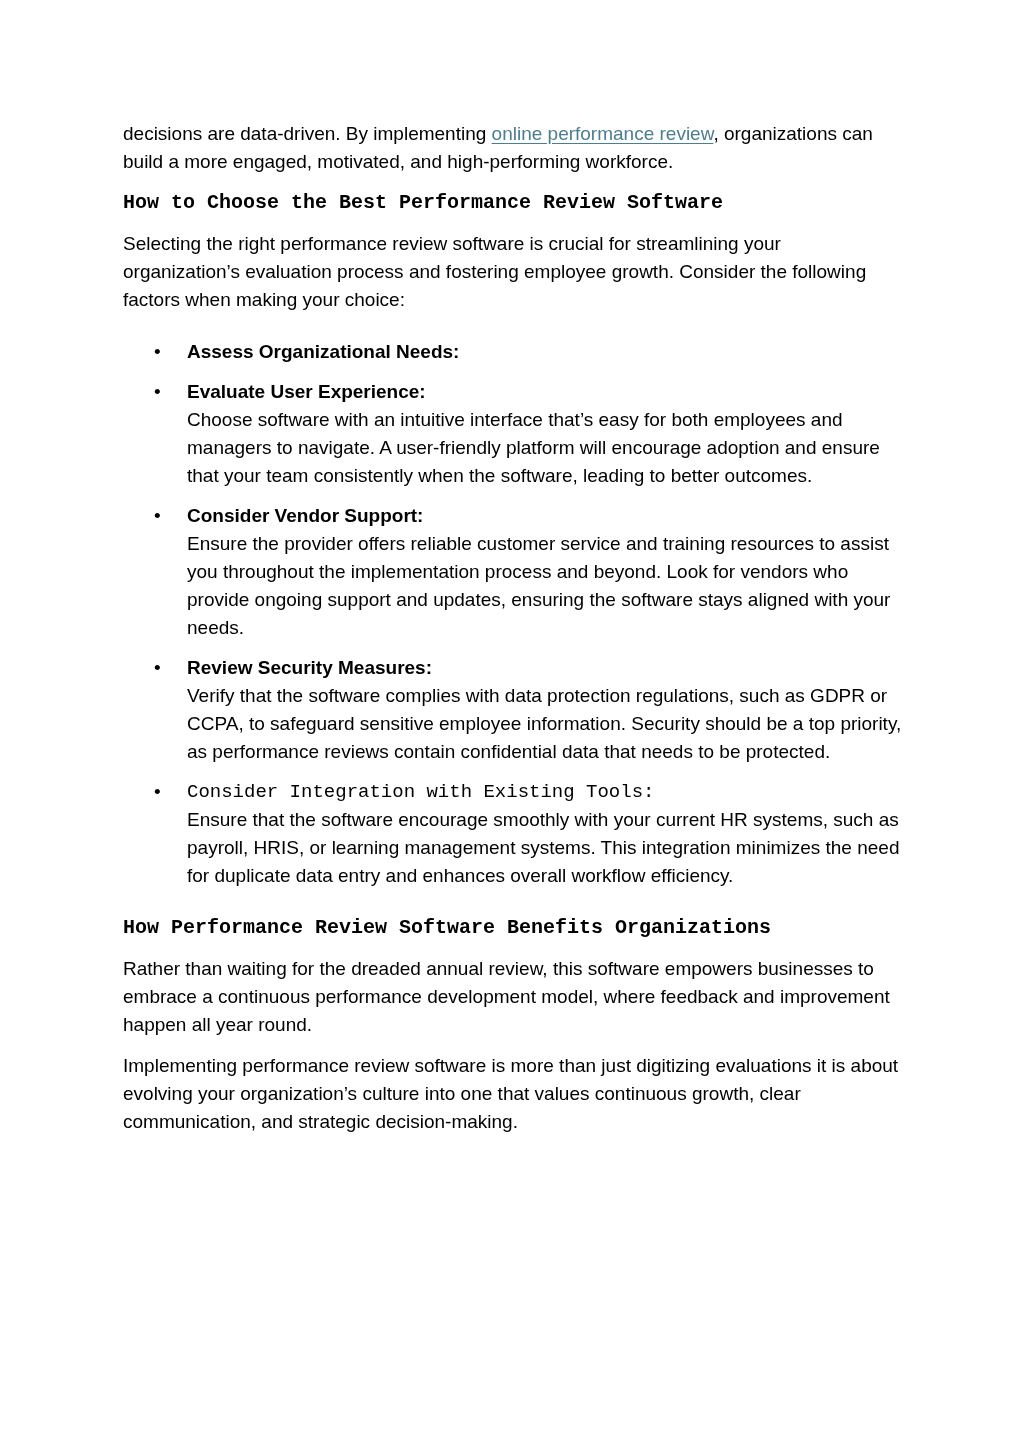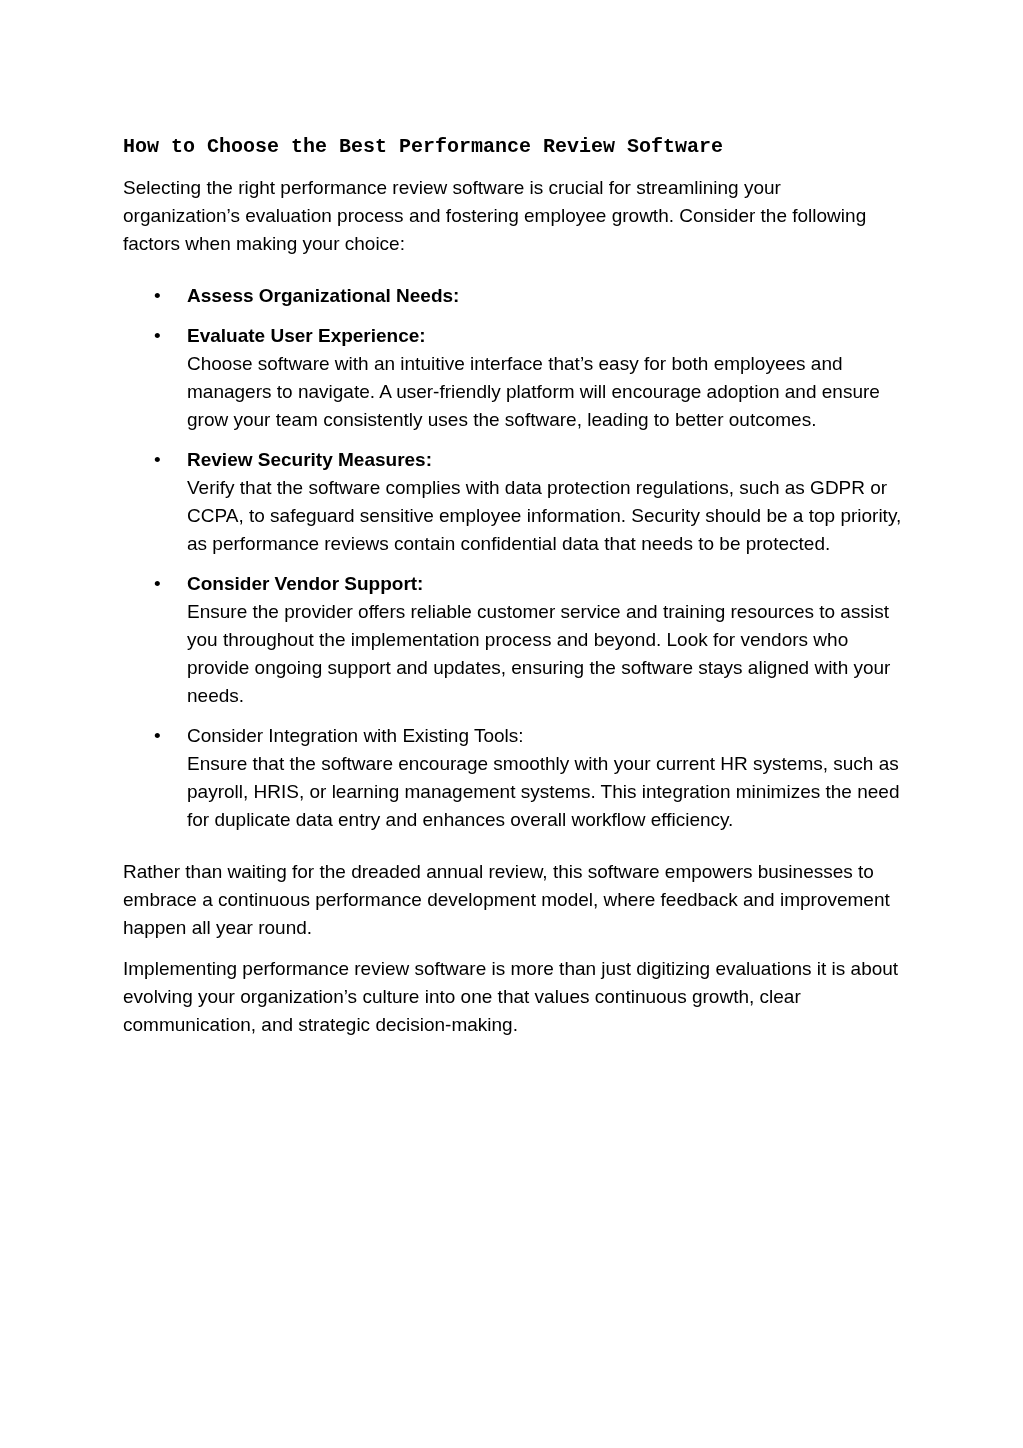--- a/index.html
+++ b/index.html
@@ -65,57 +65,60 @@
     font-size: 19px;
     line-height: 28px;
     color: #000000;
   }
   .bullet-title {
     display: block;
     font-weight: 700;
   }
   .bullet-title.normal {
     font-weight: 400;
+    font-family: Liberation Mono, monospace;
   }
   .bullet-text {
     display: block;
   }
 </style>
 </head>
 <body>
 
 <div class="page">
   <div class="content">
 
+    <p><span>decisions are data-driven. By implementing </span><a href="#" class="doc-link">online performance review</a><span>, organizations can build a more engaged, motivated, and high-performing workforce.</span></p>
 
     <h3>How to Choose the Best Performance Review Software</h3>
 
     <p>Selecting the right performance review software is crucial for streamlining your organization’s evaluation process and fostering employee growth. Consider the following factors when making your choice:</p>
 
     <ul class="doc-list">
       <li>
         <span class="bullet-title">Assess Organizational Needs:</span>
       </li>
       <li>
         <span class="bullet-title">Evaluate User Experience:</span>
-        <span class="bullet-text">Choose software with an intuitive interface that’s easy for both employees and managers to navigate. A user-friendly platform will encourage adoption and ensure grow your team consistently uses the software, leading to better outcomes.</span>
+        <span class="bullet-text">Choose software with an intuitive interface that’s easy for both employees and managers to navigate. A user-friendly platform will encourage adoption and ensure that your team consistently when the software, leading to better outcomes.</span>
+      </li>
+      <li>
+        <span class="bullet-title">Consider Vendor Support:</span>
+        <span class="bullet-text">Ensure the provider offers reliable customer service and training resources to assist you throughout the implementation process and beyond. Look for vendors who provide ongoing support and updates, ensuring the software stays aligned with your needs.</span>
       </li>
       <li>
         <span class="bullet-title">Review Security Measures:</span>
         <span class="bullet-text">Verify that the software complies with data protection regulations, such as GDPR or CCPA, to safeguard sensitive employee information. Security should be a top priority, as performance reviews contain confidential data that needs to be protected.</span>
-      </li>
-      <li>
-        <span class="bullet-title">Consider Vendor Support:</span>
-        <span class="bullet-text">Ensure the provider offers reliable customer service and training resources to assist you throughout the implementation process and beyond. Look for vendors who provide ongoing support and updates, ensuring the software stays aligned with your needs.</span>
       </li>
       <li>
         <span class="bullet-title normal">Consider Integration with Existing Tools:</span>
         <span class="bullet-text">Ensure that the software encourage smoothly with your current HR systems, such as payroll, HRIS, or learning management systems. This integration minimizes the need for duplicate data entry and enhances overall workflow efficiency.</span>
       </li>
     </ul>
 
+    <h3>How Performance Review Software Benefits Organizations</h3>
 
     <p>Rather than waiting for the dreaded annual review, this software empowers businesses to embrace a continuous performance development model, where feedback and improvement happen all year round.</p>
 
     <p>Implementing performance review software is more than just digitizing evaluations it is about evolving your organization’s culture into one that values continuous growth, clear communication, and strategic decision-making.</p>
 
   </div>
 </div>
 
 </body></html>

